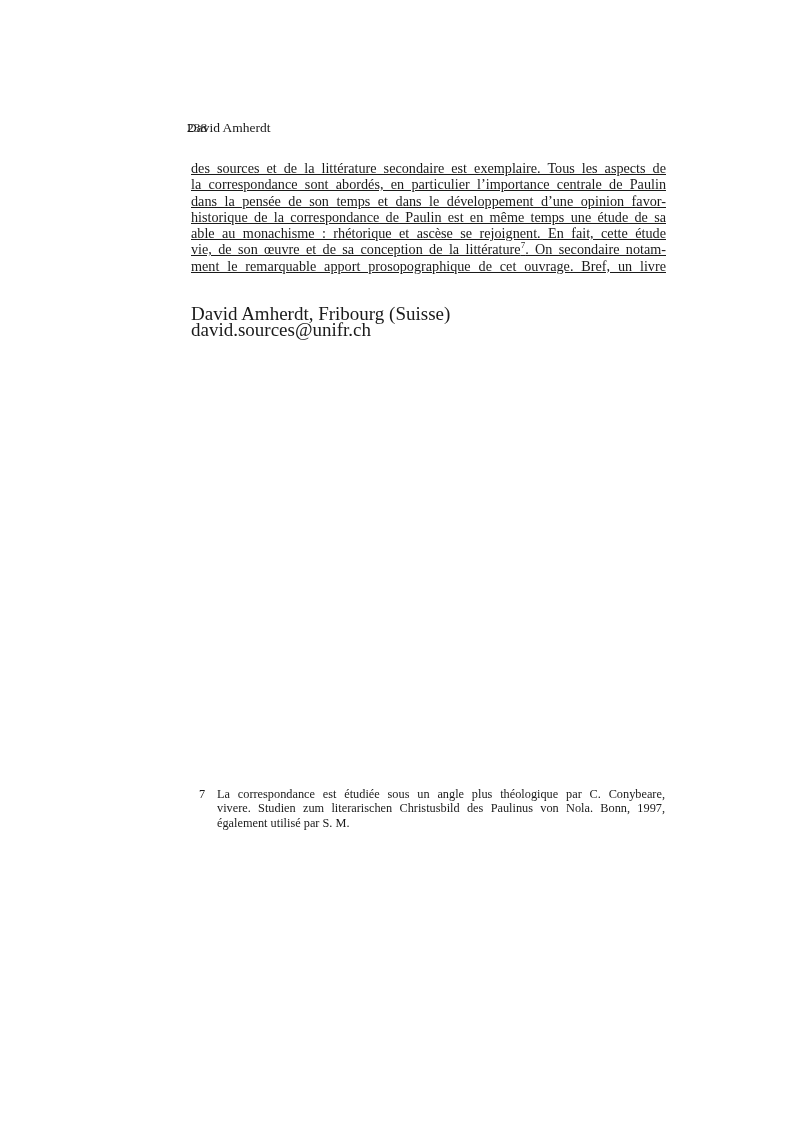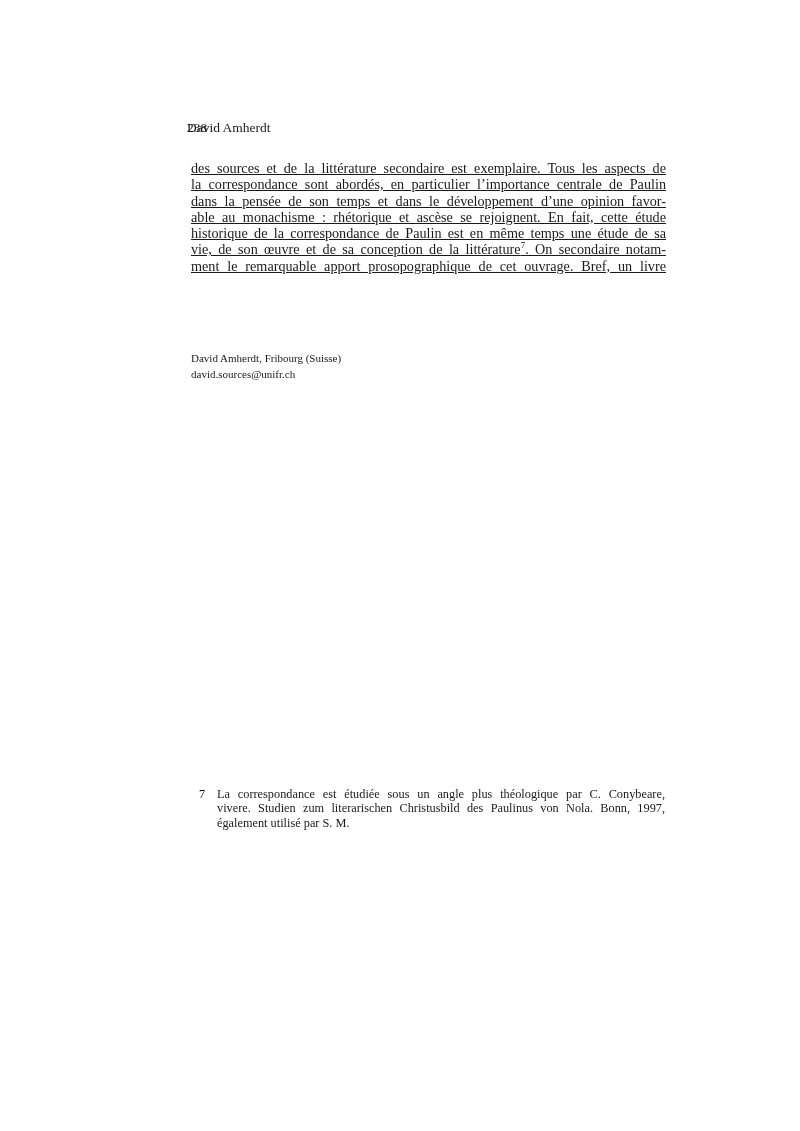--- a/index.html
+++ b/index.html
@@ -10,43 +10,43 @@
                     font-family: "Liberation Serif", serif; font-size: 13.5px; }
     .running-head .num { position: absolute; left: 0; top: 0; }
     .running-head .author { position: absolute; left: 0; width: 478px; top: 0; text-align: left; }
     .body-text { position: absolute; left: 191px; top: 160px; width: 475px;
                  font-family: "Liberation Serif", serif; font-size: 14.2px; line-height: 16.3px;
                  text-align: justify; text-decoration: underline; }
     .line { display: block; text-align: justify; text-align-last: justify; white-space: nowrap; }
     .line.last { text-align-last: left; }
     sup { font-size: 9px; line-height: 0; vertical-align: super; }
     .signature { position: absolute; left: 191px; top: 306px; font-family: "Liberation Serif", serif;
-                 font-size: 11px; line-height: 16.3px; margin-top: 44px; }
+                 font-size: 19px; line-height: 16.3px; }
     .signature div { display: block; }
     .footnote { position: absolute; left: 199px; top: 787px; width: 466px;
                 font-family: "Liberation Serif", serif; font-size: 12.3px; line-height: 14.4px; }
     .footnote .fn-num { position: absolute; left: 0; top: 0; }
     .footnote .fn-body { position: absolute; left: 18px; top: 0; width: 448px; }
   </style>
 </head>
 <body>
 
 <div class="page">
 
   <div class="running-head">
     <span class="num">238</span>
     <span class="author">David Amherdt</span>
   </div>
 
   <div class="body-text">
     <span class="line">des sources et de la littérature secondaire est exemplaire. Tous les aspects de</span>
     <span class="line">la correspondance sont abordés, en particulier l’importance centrale de Paulin</span>
     <span class="line">dans la pensée de son temps et dans le développement d’une opinion favor-</span>
+    <span class="line">historique de la correspondance de Paulin est en même temps une étude de sa</span>
     <span class="line">able au monachisme : rhétorique et ascèse se rejoignent. En fait, cette étude</span>
-    <span class="line">historique de la correspondance de Paulin est en même temps une étude de sa</span>
     <span class="line"><span>vie, de son œuvre et de sa conception de la littérature</span><sup>7</sup><span>. On secondaire notam-</span></span>
     <span class="line">ment le remarquable apport prosopographique de cet ouvrage. Bref, un livre</span>
   </div>
 
   <div class="signature">
     <div>David Amherdt, Fribourg (Suisse)</div>
     <div>david.sources@unifr.ch</div>
   </div>
 
   <div class="footnote">

